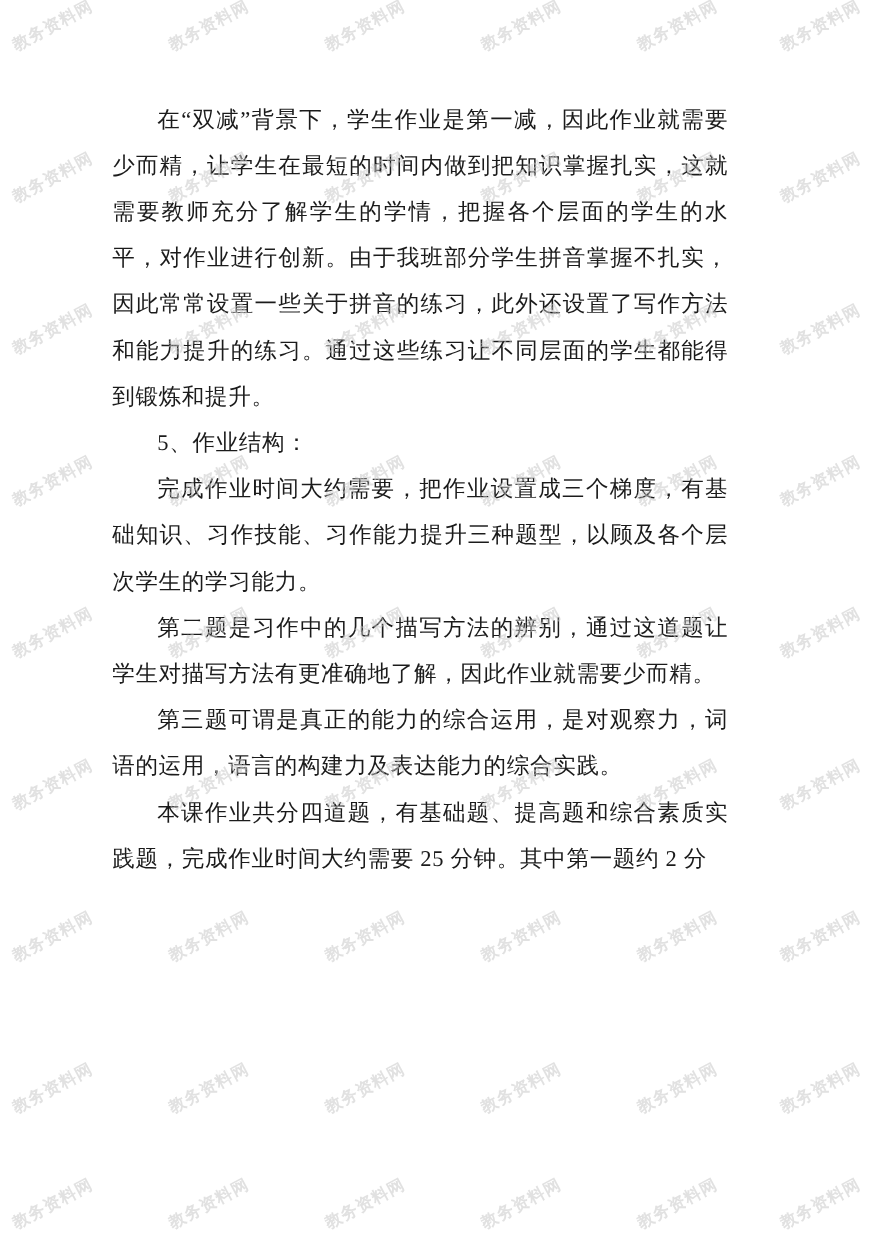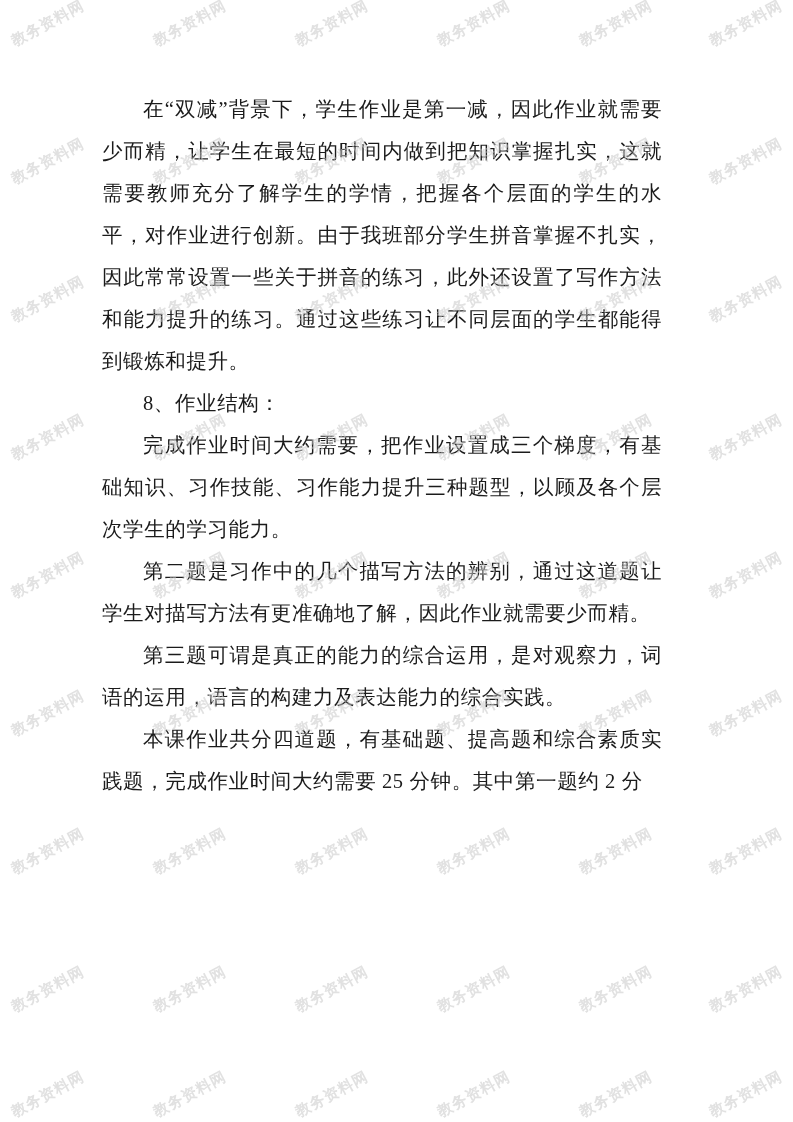--- a/index.html
+++ b/index.html
@@ -63,21 +63,21 @@
   .indent {
     text-indent: 2em;
   }
 </style>
 </head>
 <body>
 
 <div id="page-body">
   <div id="text-column">
     <p class="para indent">在“双减”背景下，学生作业是第一减，因此作业就需要少而精，让学生在最短的时间内做到把知识掌握扎实，这就需要教师充分了解学生的学情，把握各个层面的学生的水平，对作业进行创新。由于我班部分学生拼音掌握不扎实，因此常常设置一些关于拼音的练习，此外还设置了写作方法和能力提升的练习。通过这些练习让不同层面的学生都能得到锻炼和提升。</p>
-    <p class="para indent">8、作业结构：</p>
+    <p class="para indent">5、作业结构：</p>
     <p class="para indent">完成作业时间大约需要，把作业设置成三个梯度，有基础知识、习作技能、习作能力提升三种题型，以顾及各个层次学生的学习能力。</p>
     <p class="para indent">第二题是习作中的几个描写方法的辨别，通过这道题让学生对描写方法有更准确地了解，因此作业就需要少而精。</p>
     <p class="para indent">第三题可谓是真正的能力的综合运用，是对观察力，词语的运用，语言的构建力及表达能力的综合实践。</p>
     <p class="para indent">本课作业共分四道题，有基础题、提高题和综合素质实践题，完成作业时间大约需要 25 分钟。其中第一题约 2 分</p>
   </div>
 </div>
 
 <div id="watermark-layer">
     <div class="wm" style="left: 8px; top: 14px; color: rgb(201, 201, 201);">教务资料网</div>
     <div class="wm" style="left: 150px; top: 14px; color: rgb(201, 201, 201);">教务资料网</div>

